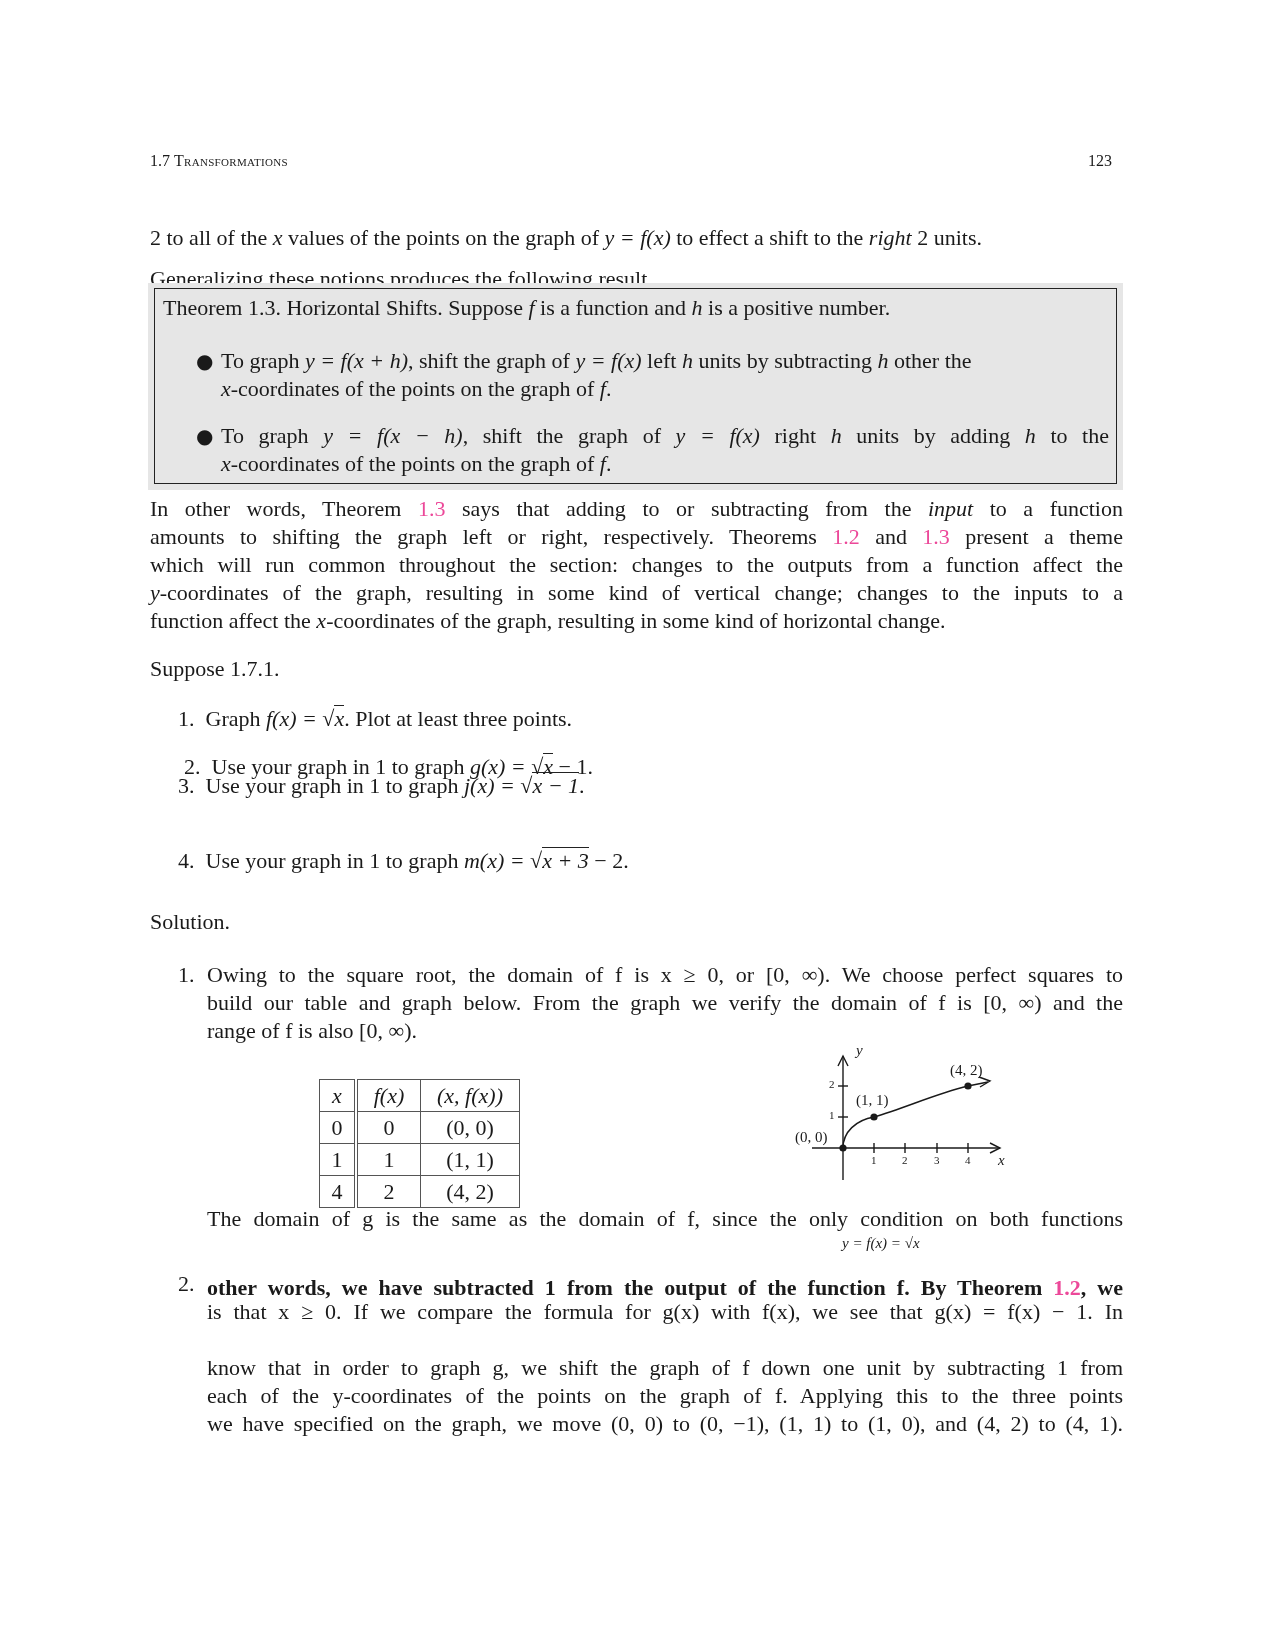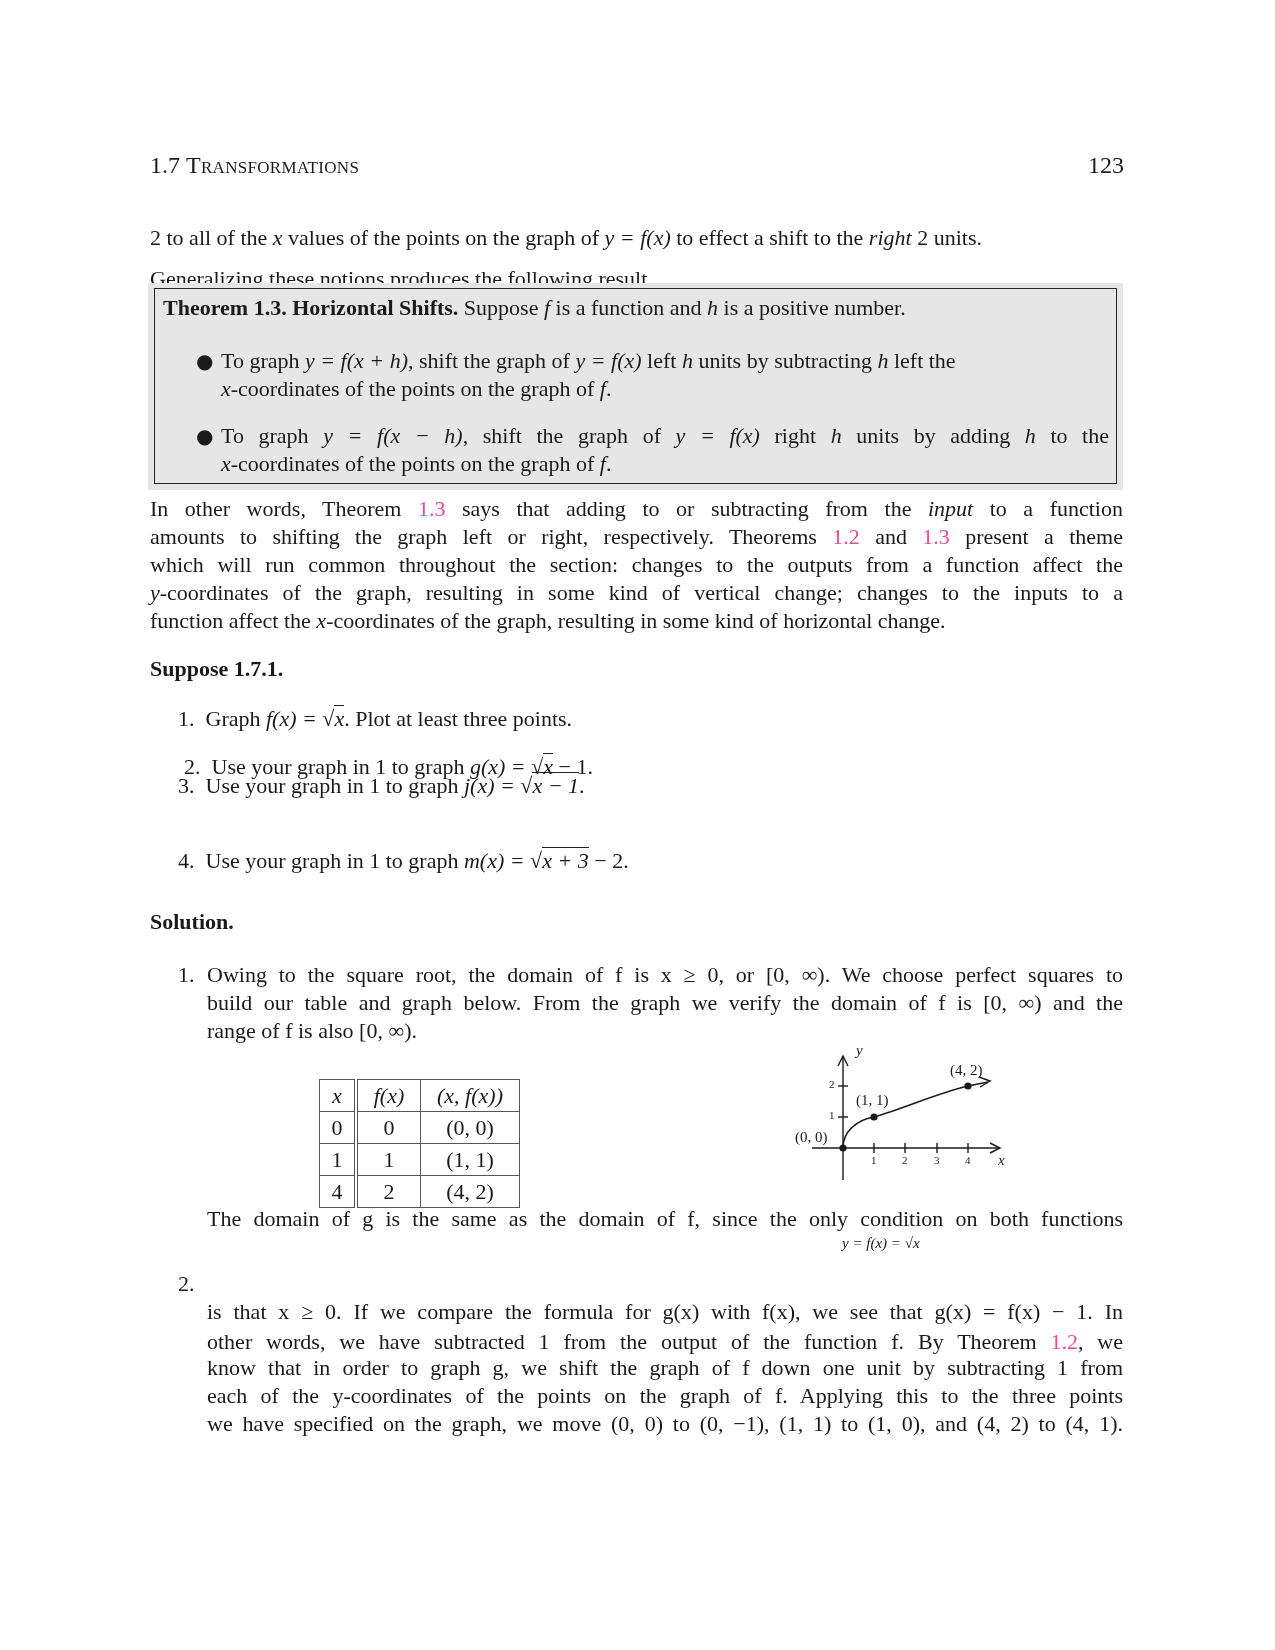--- a/index.html
+++ b/index.html
@@ -3,22 +3,22 @@
 <meta charset="utf-8">
 <style>
   html, body { margin:0; padding:0; background:#ffffff; }
   body { width:1275px; height:1650px; position:relative; overflow:hidden;
          font-family:"DejaVu Serif","Liberation Serif",serif; color:#1a1a1a; }
   .abs { position:absolute; }
   .line { position:absolute; font-family:"Liberation Serif","DejaVu Serif",serif; font-size:22px; line-height:28px; white-space:nowrap; }
   .just { text-align:justify; text-align-last:justify; }
   .m { font-style:italic; }
   .link { color:#ec4899; }
-  .bold { font-weight:bold;text-align:right; }
-  .hdr { font-family:"Liberation Serif",serif; font-size:24px; }
+  .bold { font-weight:normal;text-align:right; }
+  .hdr { font-family:"Liberation Serif",serif; font-size:16px; }
   .sc { font-variant:small-caps; letter-spacing:0.3px; }
   .thm-outer { position:absolute; left:148px; top:283px; width:975px; height:207px; background:#e6e6e6; }
   .thm-inner { position:absolute; left:154px; top:288px; width:963px; height:196px; border:1.5px solid #222; box-sizing:border-box; }
   .bullet { position:absolute; font-size:20px; }
   table.vt { position:absolute; left:319px; top:1079px; border-collapse:collapse;
              font-family:"Liberation Serif",serif; font-size:22px; }
   table.vt td { border:1.5px solid #555; height:31px; text-align:center; padding:0 6px; }
   table.vt td.c0 { width:22px; border-right:4px double #555; }
   table.vt td.c1 { width:50px; }
   table.vt td.c2 { width:86px; }
@@ -41,21 +41,21 @@
 <div class="line" style="left:150px; top:265px;">Generalizing these notions produces the following result.</div>
 
 <div class="thm-outer"></div>
 <div class="thm-inner"></div>
 <div class="line" style="left:163px; top:294px;">
   <span class="bold">Theorem 1.3. Horizontal Shifts.</span><span> Suppose </span><span class="m">f</span><span> is a function and </span><span class="m">h</span><span> is a positive number.</span>
 </div>
 
 <div class="bullet" style="left:196px; top:349px;">●</div>
 <div class="line" style="left:221px; top:347px; width:888px;">
-  <span>To graph </span><span class="m">y = f(x + h)</span><span>, shift the graph of </span><span class="m">y = f(x)</span><span> left </span><span class="m">h</span><span> units by subtracting </span><span class="m">h</span><span> left the</span>
+  <span>To graph </span><span class="m">y = f(x + h)</span><span>, shift the graph of </span><span class="m">y = f(x)</span><span> left </span><span class="m">h</span><span> units by subtracting </span><span class="m">h</span><span> other the</span>
 </div>
 <div class="line" style="left:221px; top:375px;">
   <span class="m">x</span><span>-coordinates of the points on the graph of </span><span class="m">f</span><span>.</span>
 </div>
 
 <div class="bullet" style="left:196px; top:424px;">●</div>
 <div class="line just" style="left:221px; top:422px; width:888px;">
   <span>To graph </span><span class="m">y = f(x − h)</span><span>, shift the graph of </span><span class="m">y = f(x)</span><span> right </span><span class="m">h</span><span> units by adding </span><span class="m">h</span><span> to the</span>
 </div>
 <div class="line" style="left:221px; top:450px;">
@@ -158,18 +158,18 @@
 <div class="tick-lbl" style="left:829px; top:1109px;">1</div>
 <div class="tick-lbl" style="left:829px; top:1078px;">2</div>
 <div class="graph-lbl" style="left:795px; top:1129px;">(0, 0)</div>
 <div class="graph-lbl" style="left:856px; top:1092px;">(1, 1)</div>
 <div class="graph-lbl" style="left:950px; top:1062px;">(4, 2)</div>
 <div class="graph-lbl m" style="left:842px; top:1192px;margin-top:43px;">y = f(x) = √x</div>
 
 <div class="line" style="left:178px; top:1270px;">2.</div>
 <div class="line just" style="left:207px; top:1205px; width:916px;">The domain of g is the same as the domain of f, since the only condition on both functions</div>
 <div class="line just" style="left:207px; top:1298px; width:916px;">is that x ≥ 0. If we compare the formula for g(x) with f(x), we see that g(x) = f(x) − 1. In</div>
-<div class="line just" style="left:207px; top:1328px; width:916px;">
+<div class="line just" style="left:207px; top:1274px; width:916px;font-weight:bold;">
   <span>other words, we have subtracted 1 from the output of the function f.  By Theorem </span><a class="link">1.2</a><span>, we</span>
 </div>
 <div class="line just" style="left:207px; top:1354px; width:916px;">know that in order to graph g, we shift the graph of f down one unit by subtracting 1 from</div>
 <div class="line just" style="left:207px; top:1382px; width:916px;">each of the y-coordinates of the points on the graph of f.  Applying this to the three points</div>
 <div class="line just" style="left:207px; top:1410px; width:916px;">we have specified on the graph, we move (0, 0) to (0, −1), (1, 1) to (1, 0), and (4, 2) to (4, 1).</div>
 
 </body></html>

